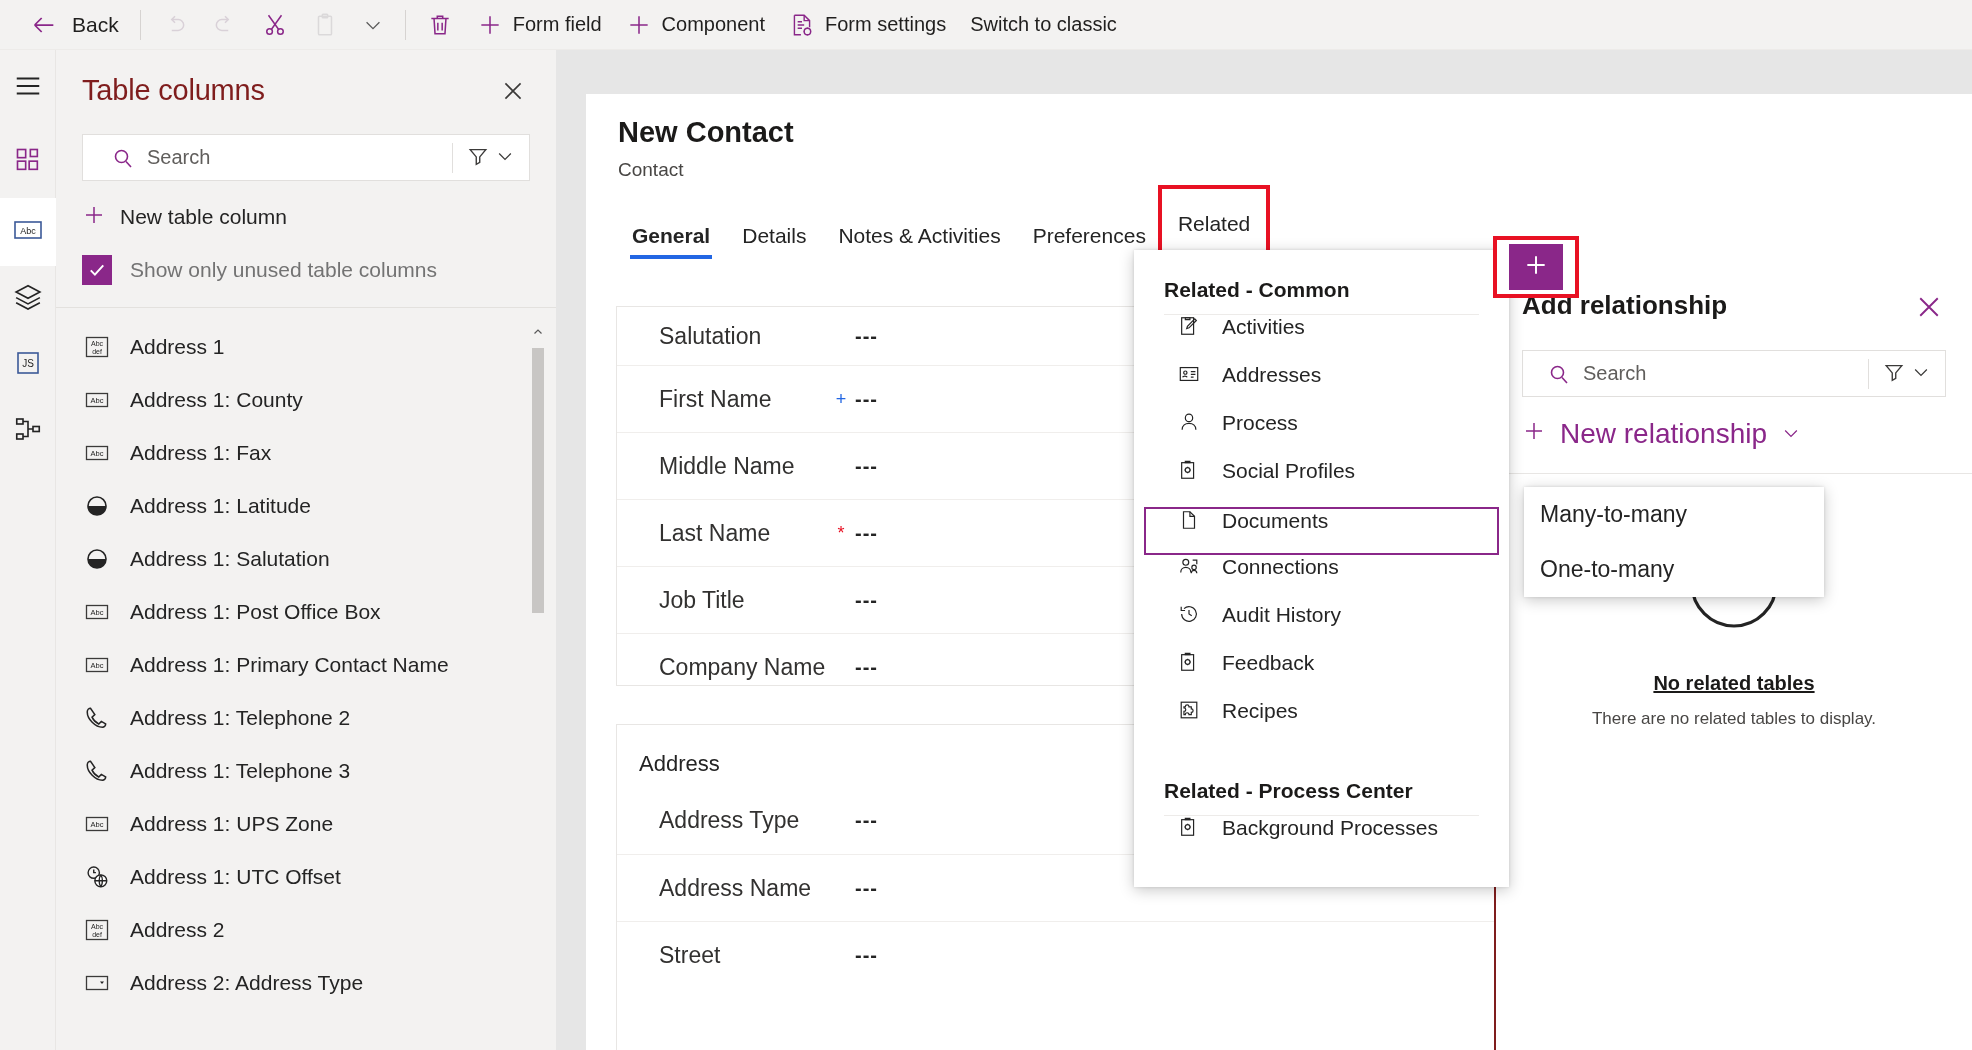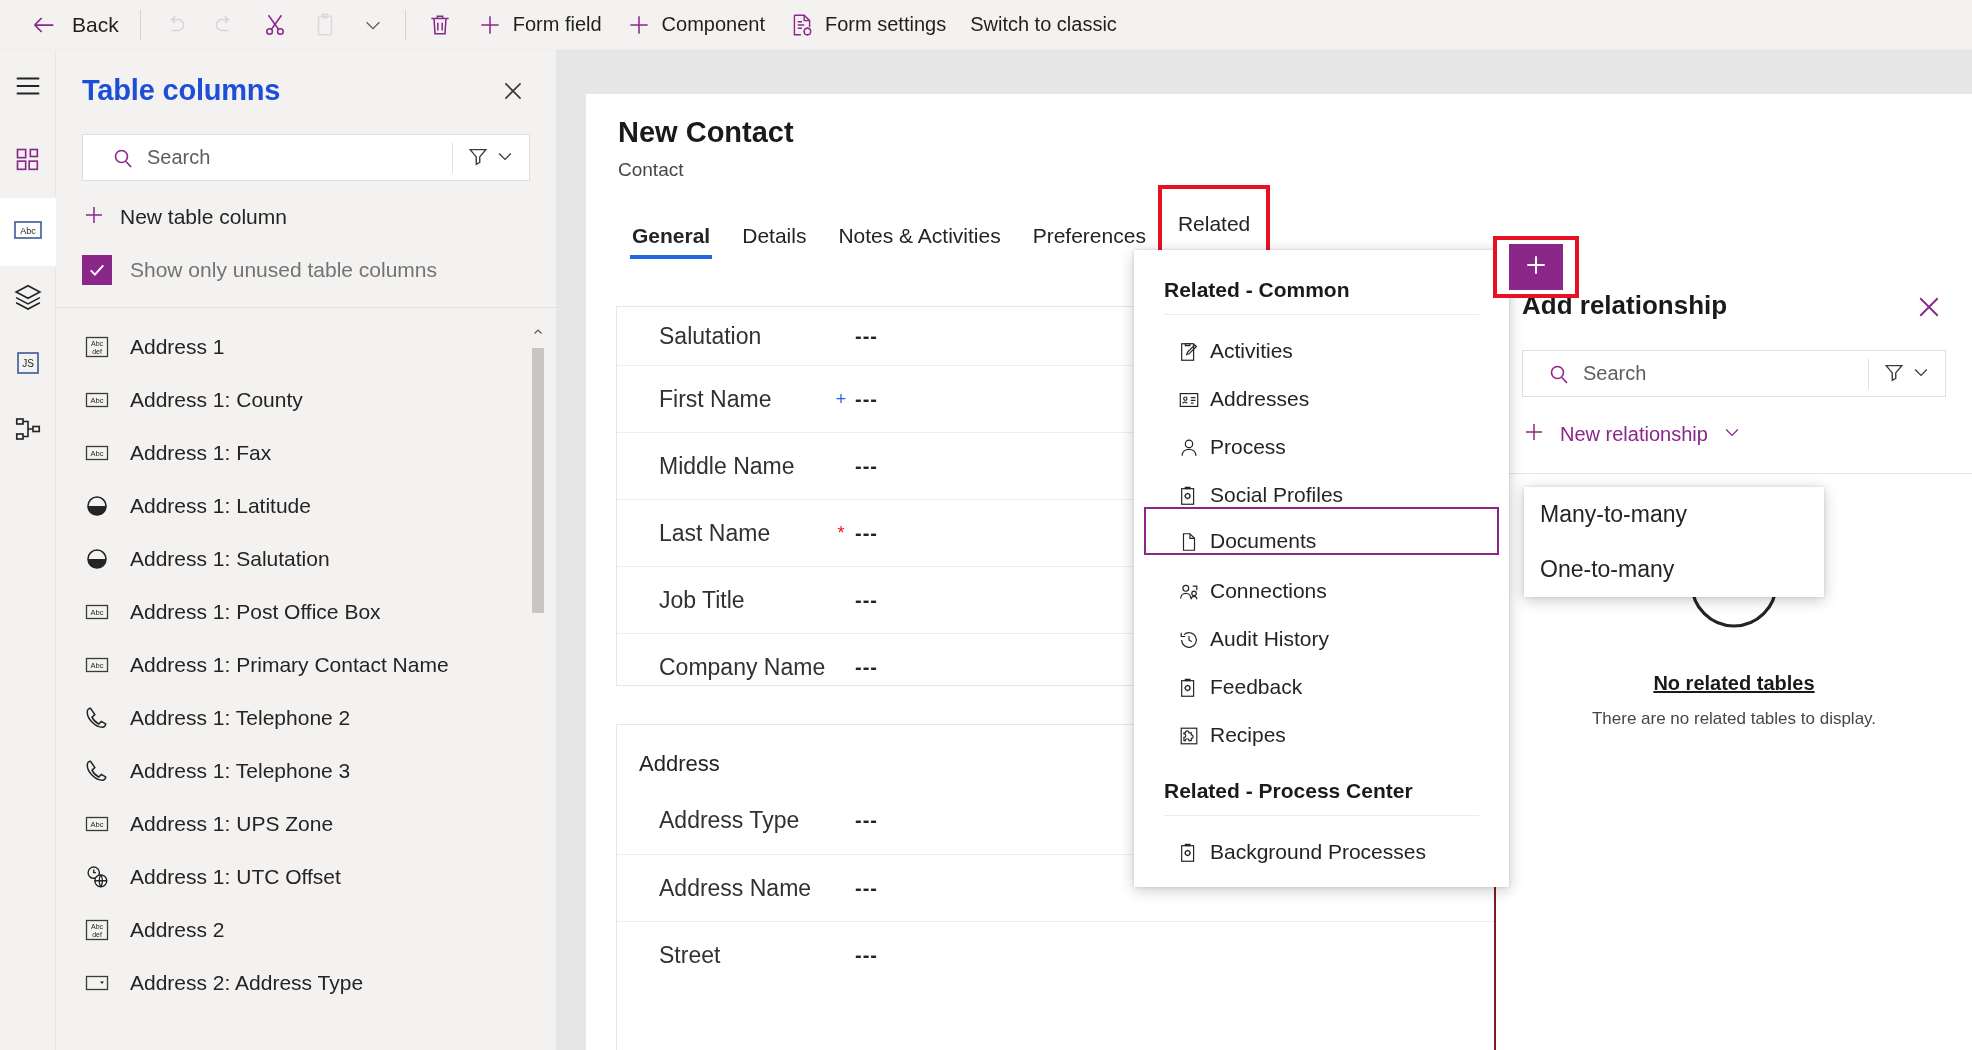--- a/index.html
+++ b/index.html
@@ -50,21 +50,21 @@
 
   
   .panel {
     position: absolute; left: 56px; top: 50px; width: 500px; height: 1000px;
     background: #f3f2f1;
   }
   .panel-head {
     display: flex; align-items: flex-start; justify-content: space-between;
     padding: 24px 26px 0 26px;
   }
-  .panel-title { font-size: 29px; font-weight: 700; color: #1d4ed8; letter-spacing: -.2px; }
+  .panel-title { font-size: 29px; font-weight: 400; color: #7f1d1d; letter-spacing: -.2px; }
   .panel-close { cursor: pointer; padding: 4px; }
 
   .search-box {
     margin: 22px 26px 0 26px;
     height: 47px; background: #ffffff; border: 1px solid #e1dfdd;
     display: flex; align-items: center;
   }
   .search-box .mag { padding: 0 12px 0 28px; display: flex; }
   .search-inp {
     flex: 1; border: 0; outline: 0; background: transparent;
@@ -144,21 +144,21 @@
   
   .related-menu {
     position: absolute; left: 1134px; top: 250px; width: 375px; height: 637px;
     background: #ffffff;
     box-shadow: 0 3px 14px rgba(0,0,0,.22), 0 0 3px rgba(0,0,0,.12);
     z-index: 40;
   }
   .rm-head { font-size: 21px; font-weight: 700; color: #1b1a19; padding: 28px 0 12px 30px; }
   .rm-rule { height: 1px; background: #edebe9; margin: 0 30px; }
   .rm-item {
-    display: flex; align-items: flex-end; gap: 8px;
+    display: flex; align-items: flex-start; gap: 20px;
     height: 48px; padding-left: 32px; margin: 0 10px; cursor: pointer;
     font-size: 21px; color: #242424;
   }
   .rm-item.sel { border: 2px solid #8A2789; padding-left: 30px; }
   .rm-ic { width: 26px; display: flex; align-items: center; justify-content: center; flex: none; }
   .rm-gap { height: 22px; }
 
   
   .addrel {
     position: absolute; left: 1494px; top: 266px; width: 478px; height: 784px;
@@ -177,21 +177,21 @@
   .ar-head { display: flex; align-items: flex-start; justify-content: space-between; padding: 24px 26px 0 26px; }
   .ar-title { font-size: 26px; font-weight: 600; color: #1b1a19; }
   .ar-close { cursor: pointer; padding: 2px; }
   .ar-search {
     margin: 22px 26px 0 26px; height: 47px; background: #fff; border: 1px solid #e1dfdd;
     display: flex; align-items: center;
   }
   .ar-newrel {
     display: flex; align-items: center; gap: 14px;
     margin: 20px 26px 0 26px; height: 34px; cursor: pointer;
-    font-size: 20px; color: #8A2789;
+    font-size: 28px; color: #8A2789;
   }
   .ar-rule { margin-top: 22px; height: 1px; background: #e8e6e4; }
   .ar-empty { text-align: center; padding-top: 54px; }
   .ar-empty-t { font-size: 20px; font-weight: 700; color: #1b1a19; margin-top: 20px; text-decoration: underline; }
   .ar-empty-s { font-size: 17px; color: #484644; margin-top: 14px; }
 
   .dropdown {
     position: absolute; left: 1524px; top: 487px; width: 300px; height: 110px;
     background: #ffffff;
     box-shadow: 0 3px 14px rgba(0,0,0,.22), 0 0 3px rgba(0,0,0,.12);

